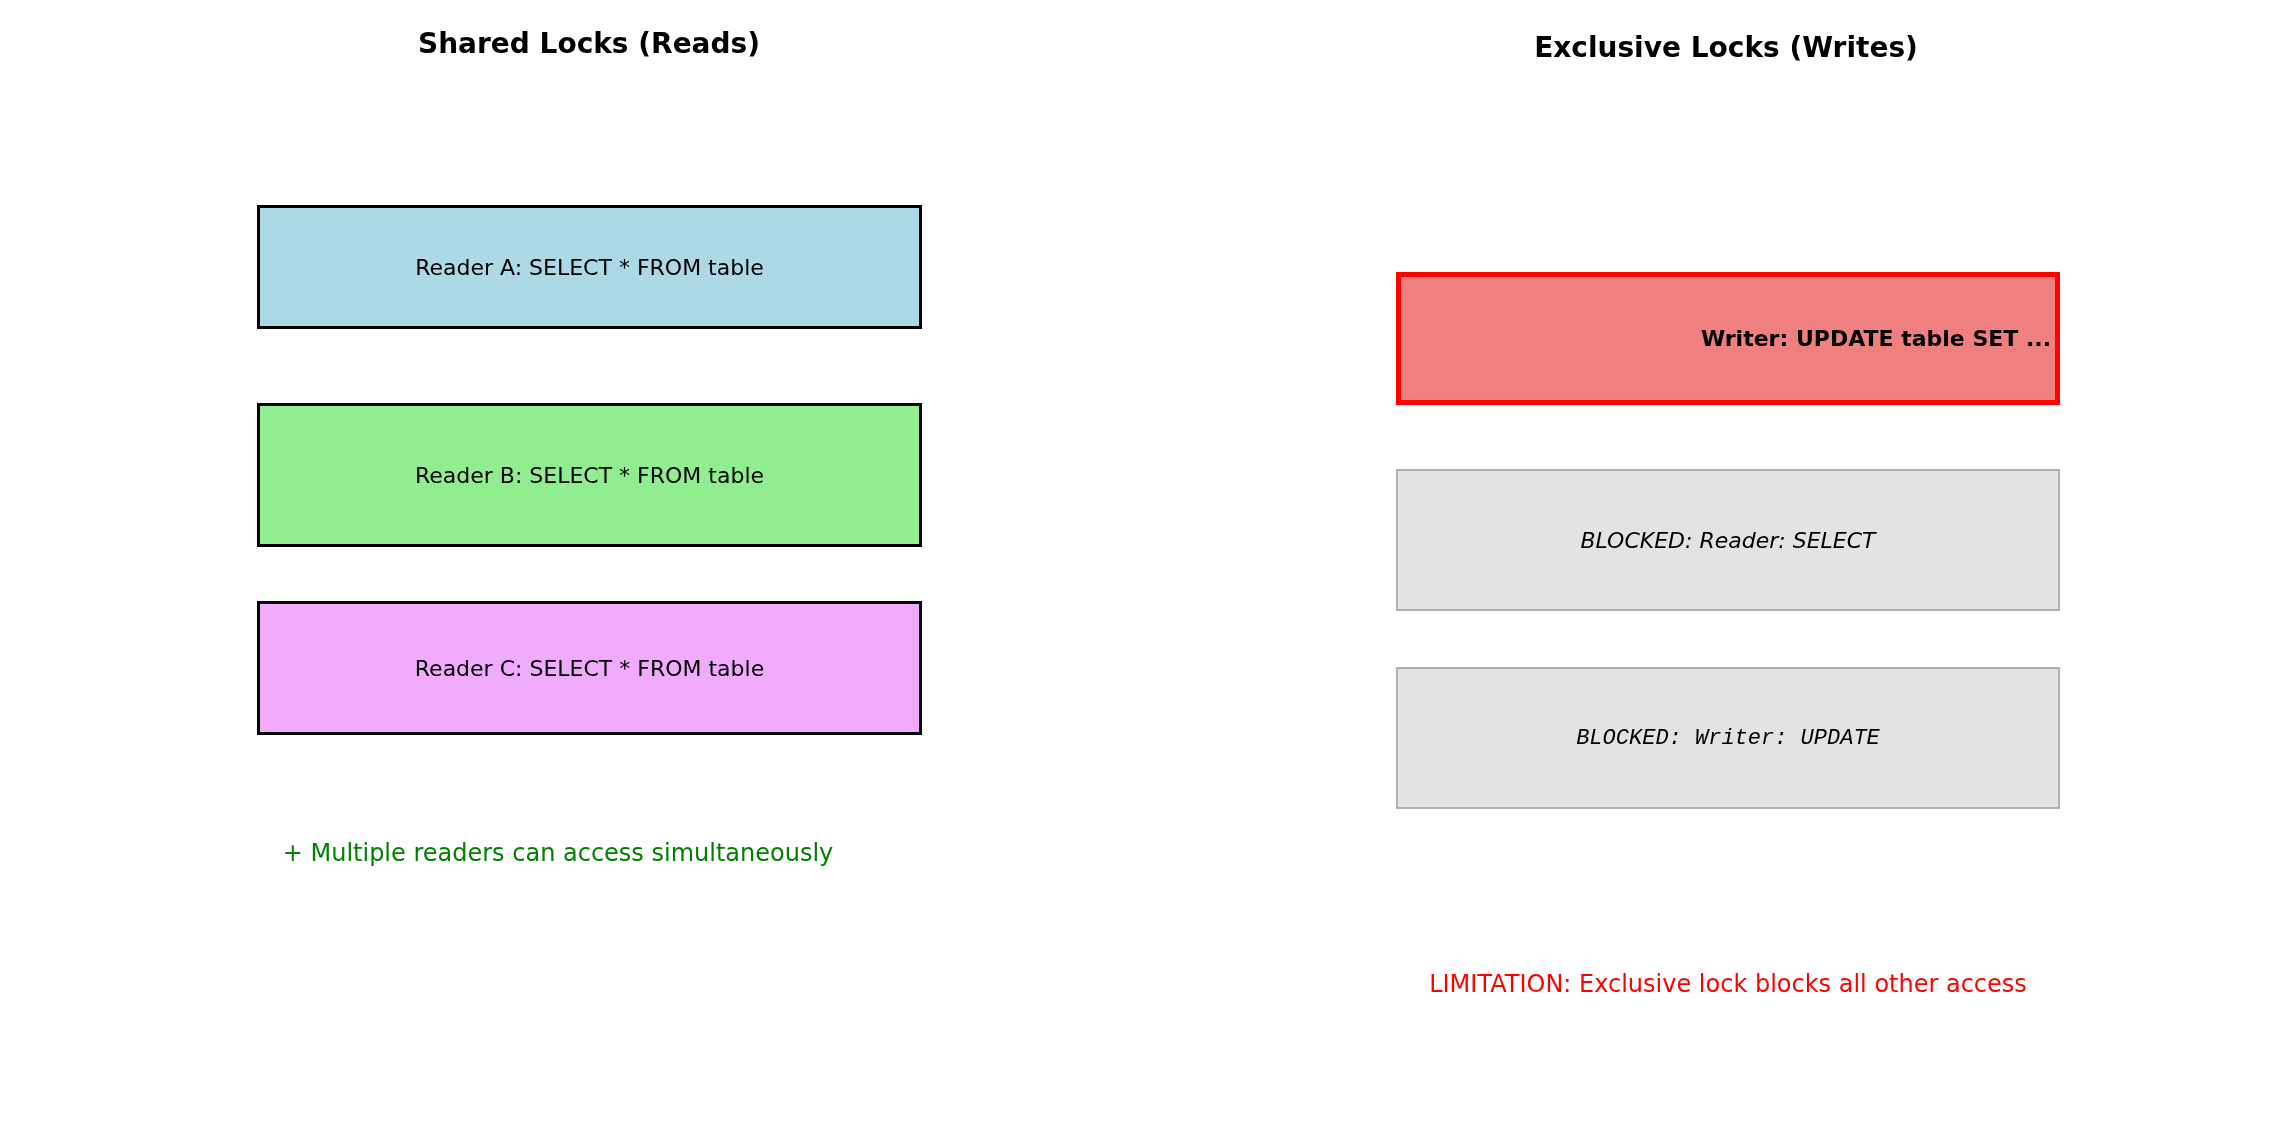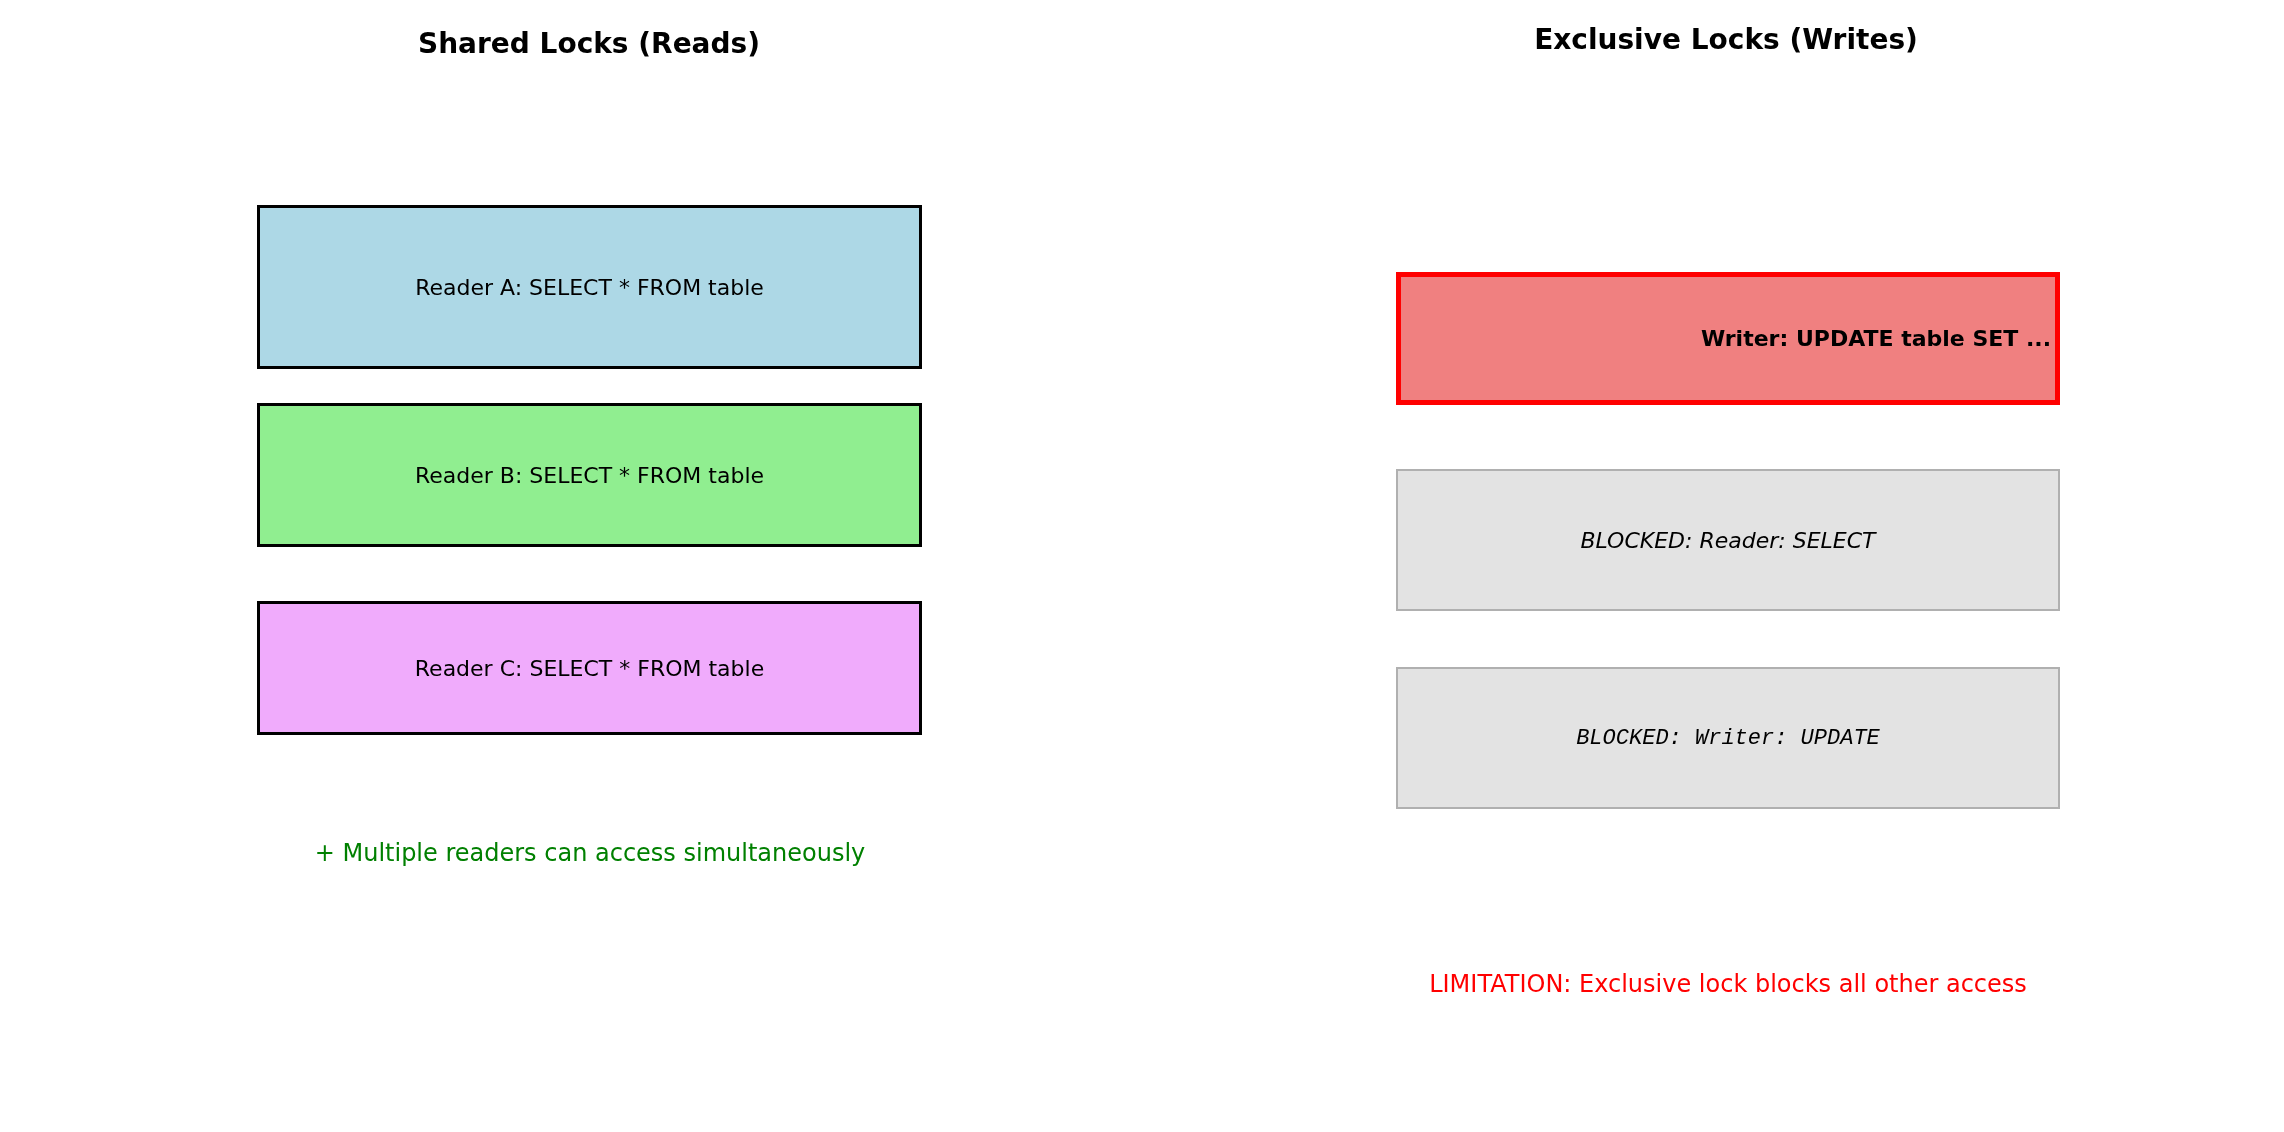--- a/index.html
+++ b/index.html
@@ -17,37 +17,37 @@
   .col-title {
     position: absolute;
     transform: translateX(-50%);
     font-size: 28px;
     font-weight: bold;
     color: #000000;
     white-space: nowrap;
     line-height: 1.15;
   }
   .title-shared   { left: 573px;  top: 12px; }
-  .title-exclusive{ left: 1710px; top: 8px; }
+  .title-exclusive{ left: 1710px; top: 16px; }
 
   .lock-box {
     position: absolute;
     display: flex;
     align-items: center;
     justify-content: center;
     font-size: 22px;
     color: #000000;
     text-align: center;
   }
   .reader {
     left: 241px;
     width: 665px;
     border: 3px solid #000000;
   }
-  .reader-a { top: 189px; height: 164px; background: #add8e6; }
+  .reader-a { top: 189px; height: 124px; background: #add8e6; }
   .reader-b { top: 387px; height: 144px; background: #90ee90; }
   .reader-c { top: 585px; height: 134px; background: #f0abfc; }
 
   .writer {
     left: 1380px; top: 256px;
     width: 664px; height: 133px;
     background: #f08080;
     border: 5px solid #ff0000;
     font-weight: bold;
     justify-content: flex-end;
@@ -62,21 +62,21 @@
   .blocked-reader { top: 453px; }
   .blocked-writer { top: 651px; font-family: Liberation Mono, monospace; }
 
   .note {
     position: absolute;
     transform: translateX(-50%);
     font-size: 24px;
     white-space: nowrap;
     line-height: 1.3;
   }
-  .note-shared    { left: 574px;  top: 822px; color: #008000; }
+  .note-shared    { left: 542px;  top: 822px; color: #008000; }
   .note-exclusive { left: 1712px; top: 953px; color: #ff0000; }
 </style>
 </head>
 <body>
 
 <div class="figure">
 
   <div>
     <div class="col-title title-shared">Shared Locks (Reads)</div>
 

